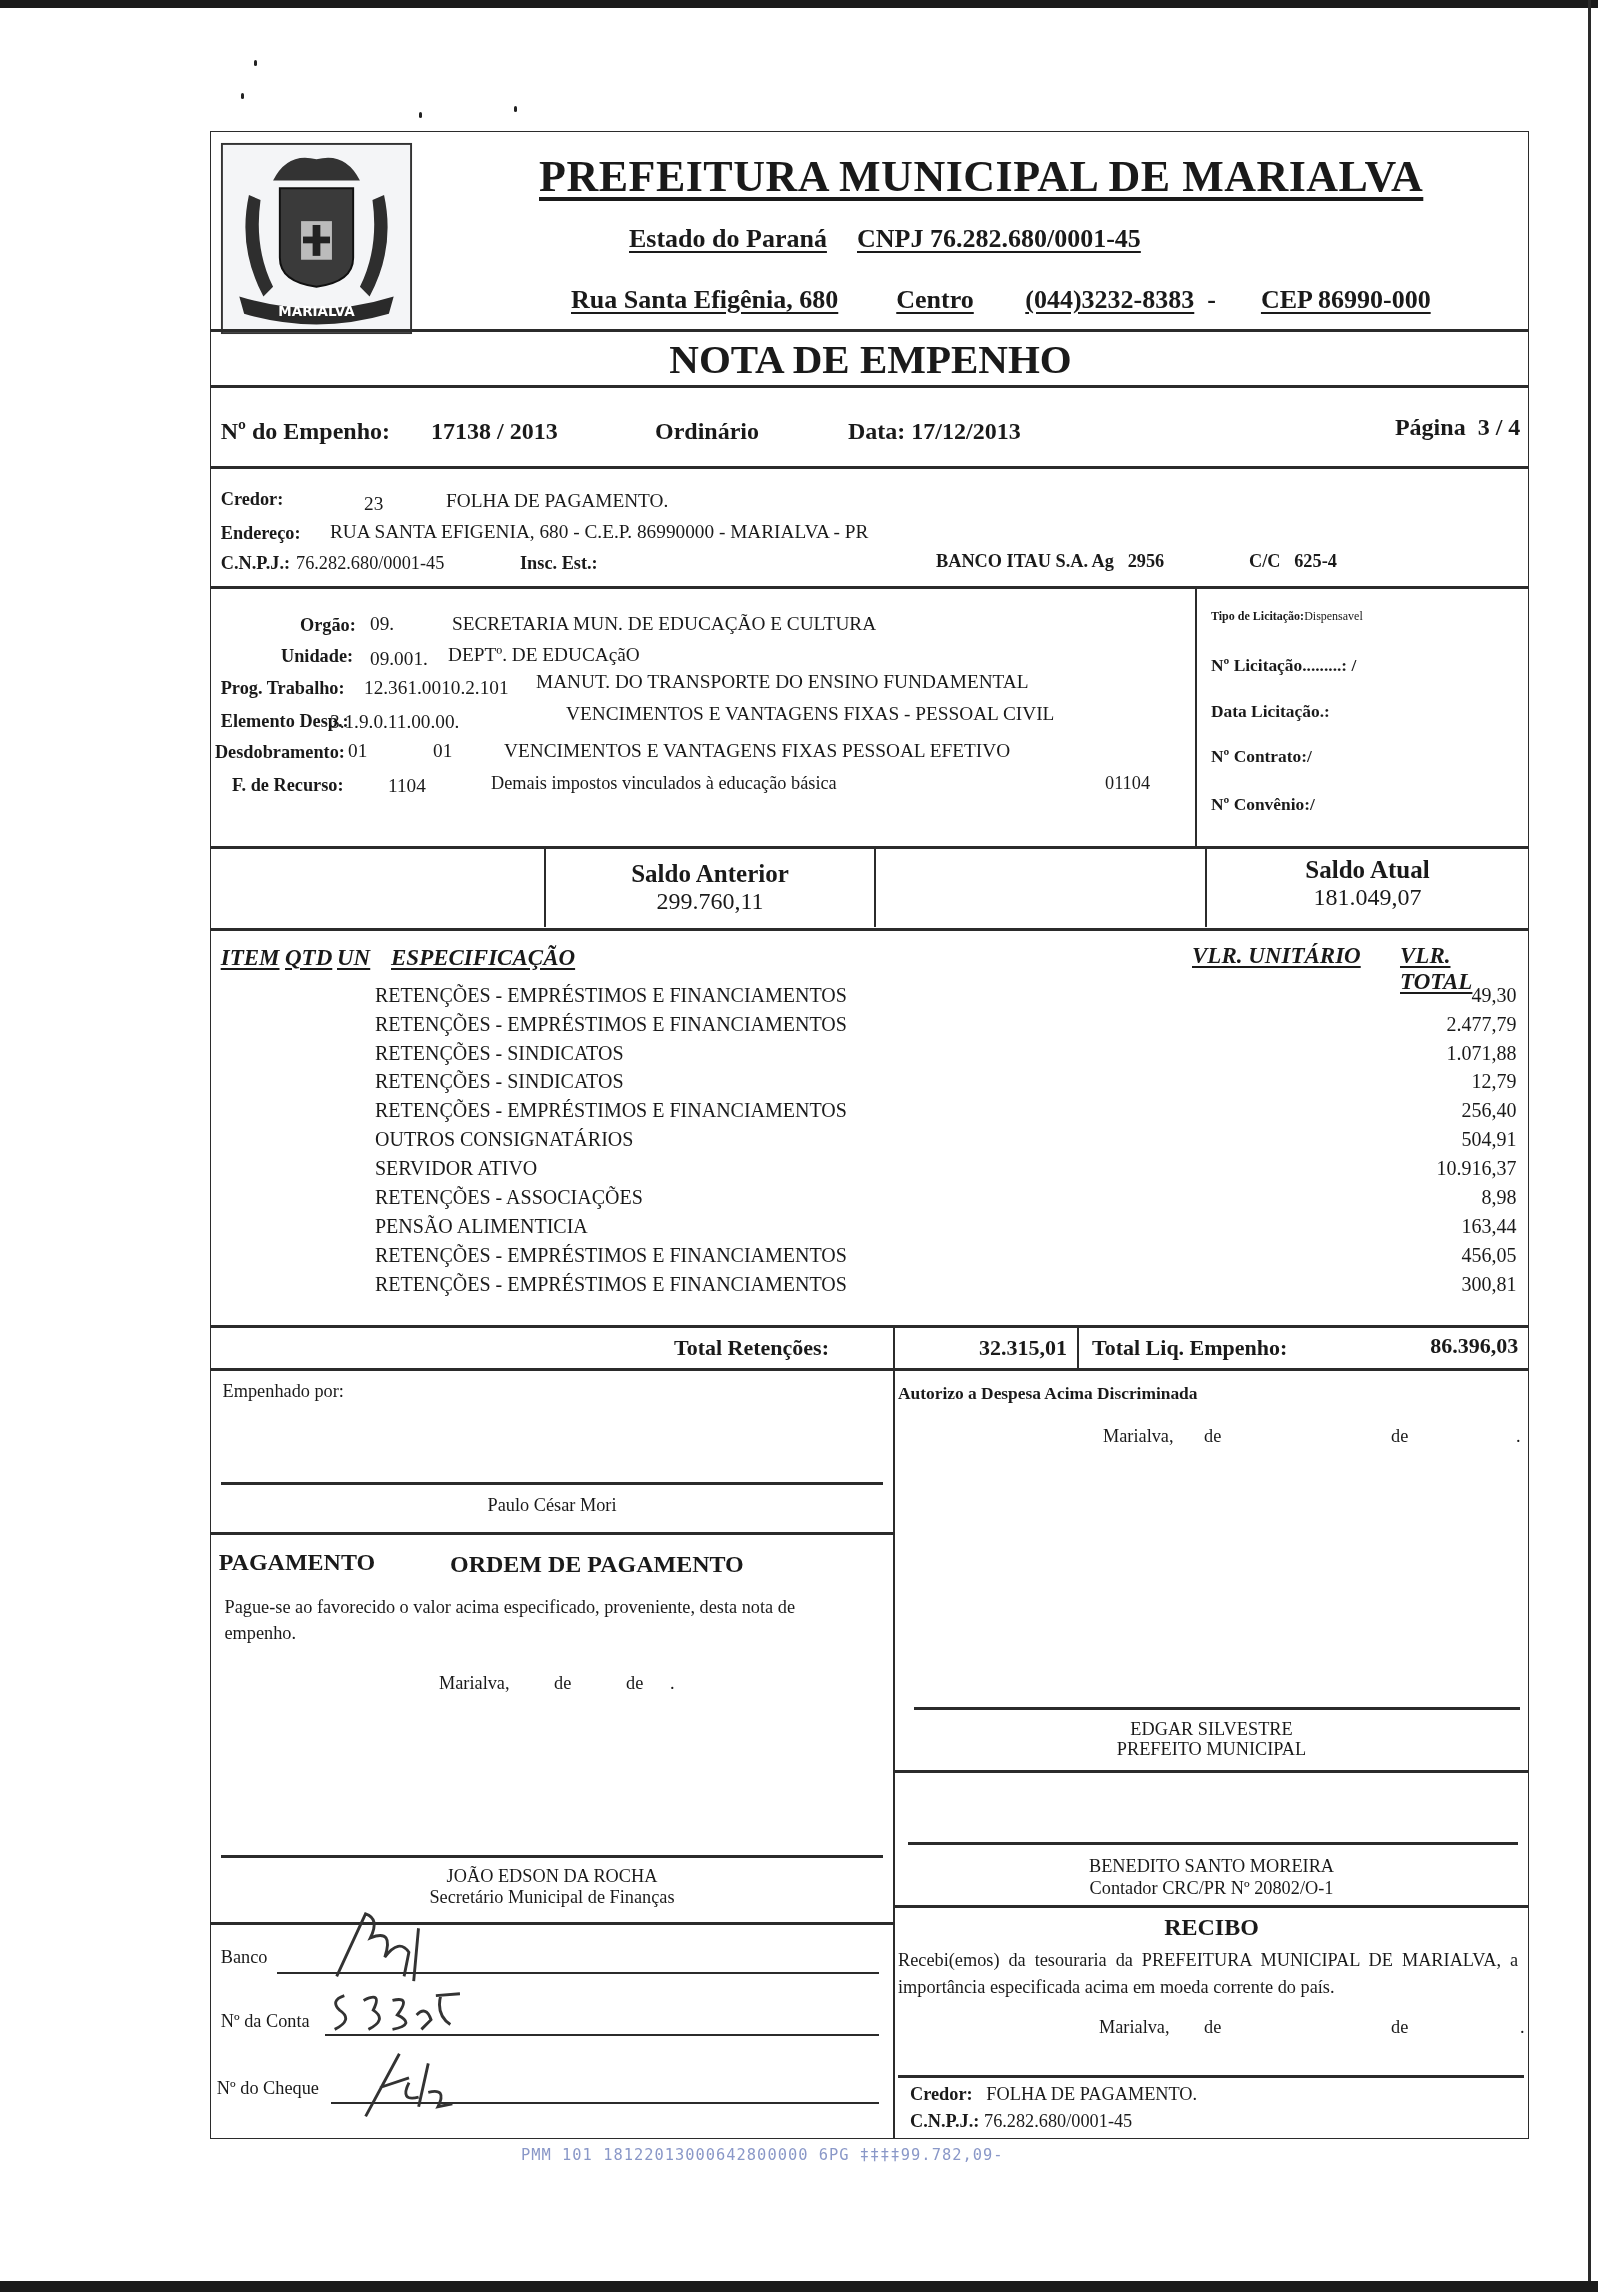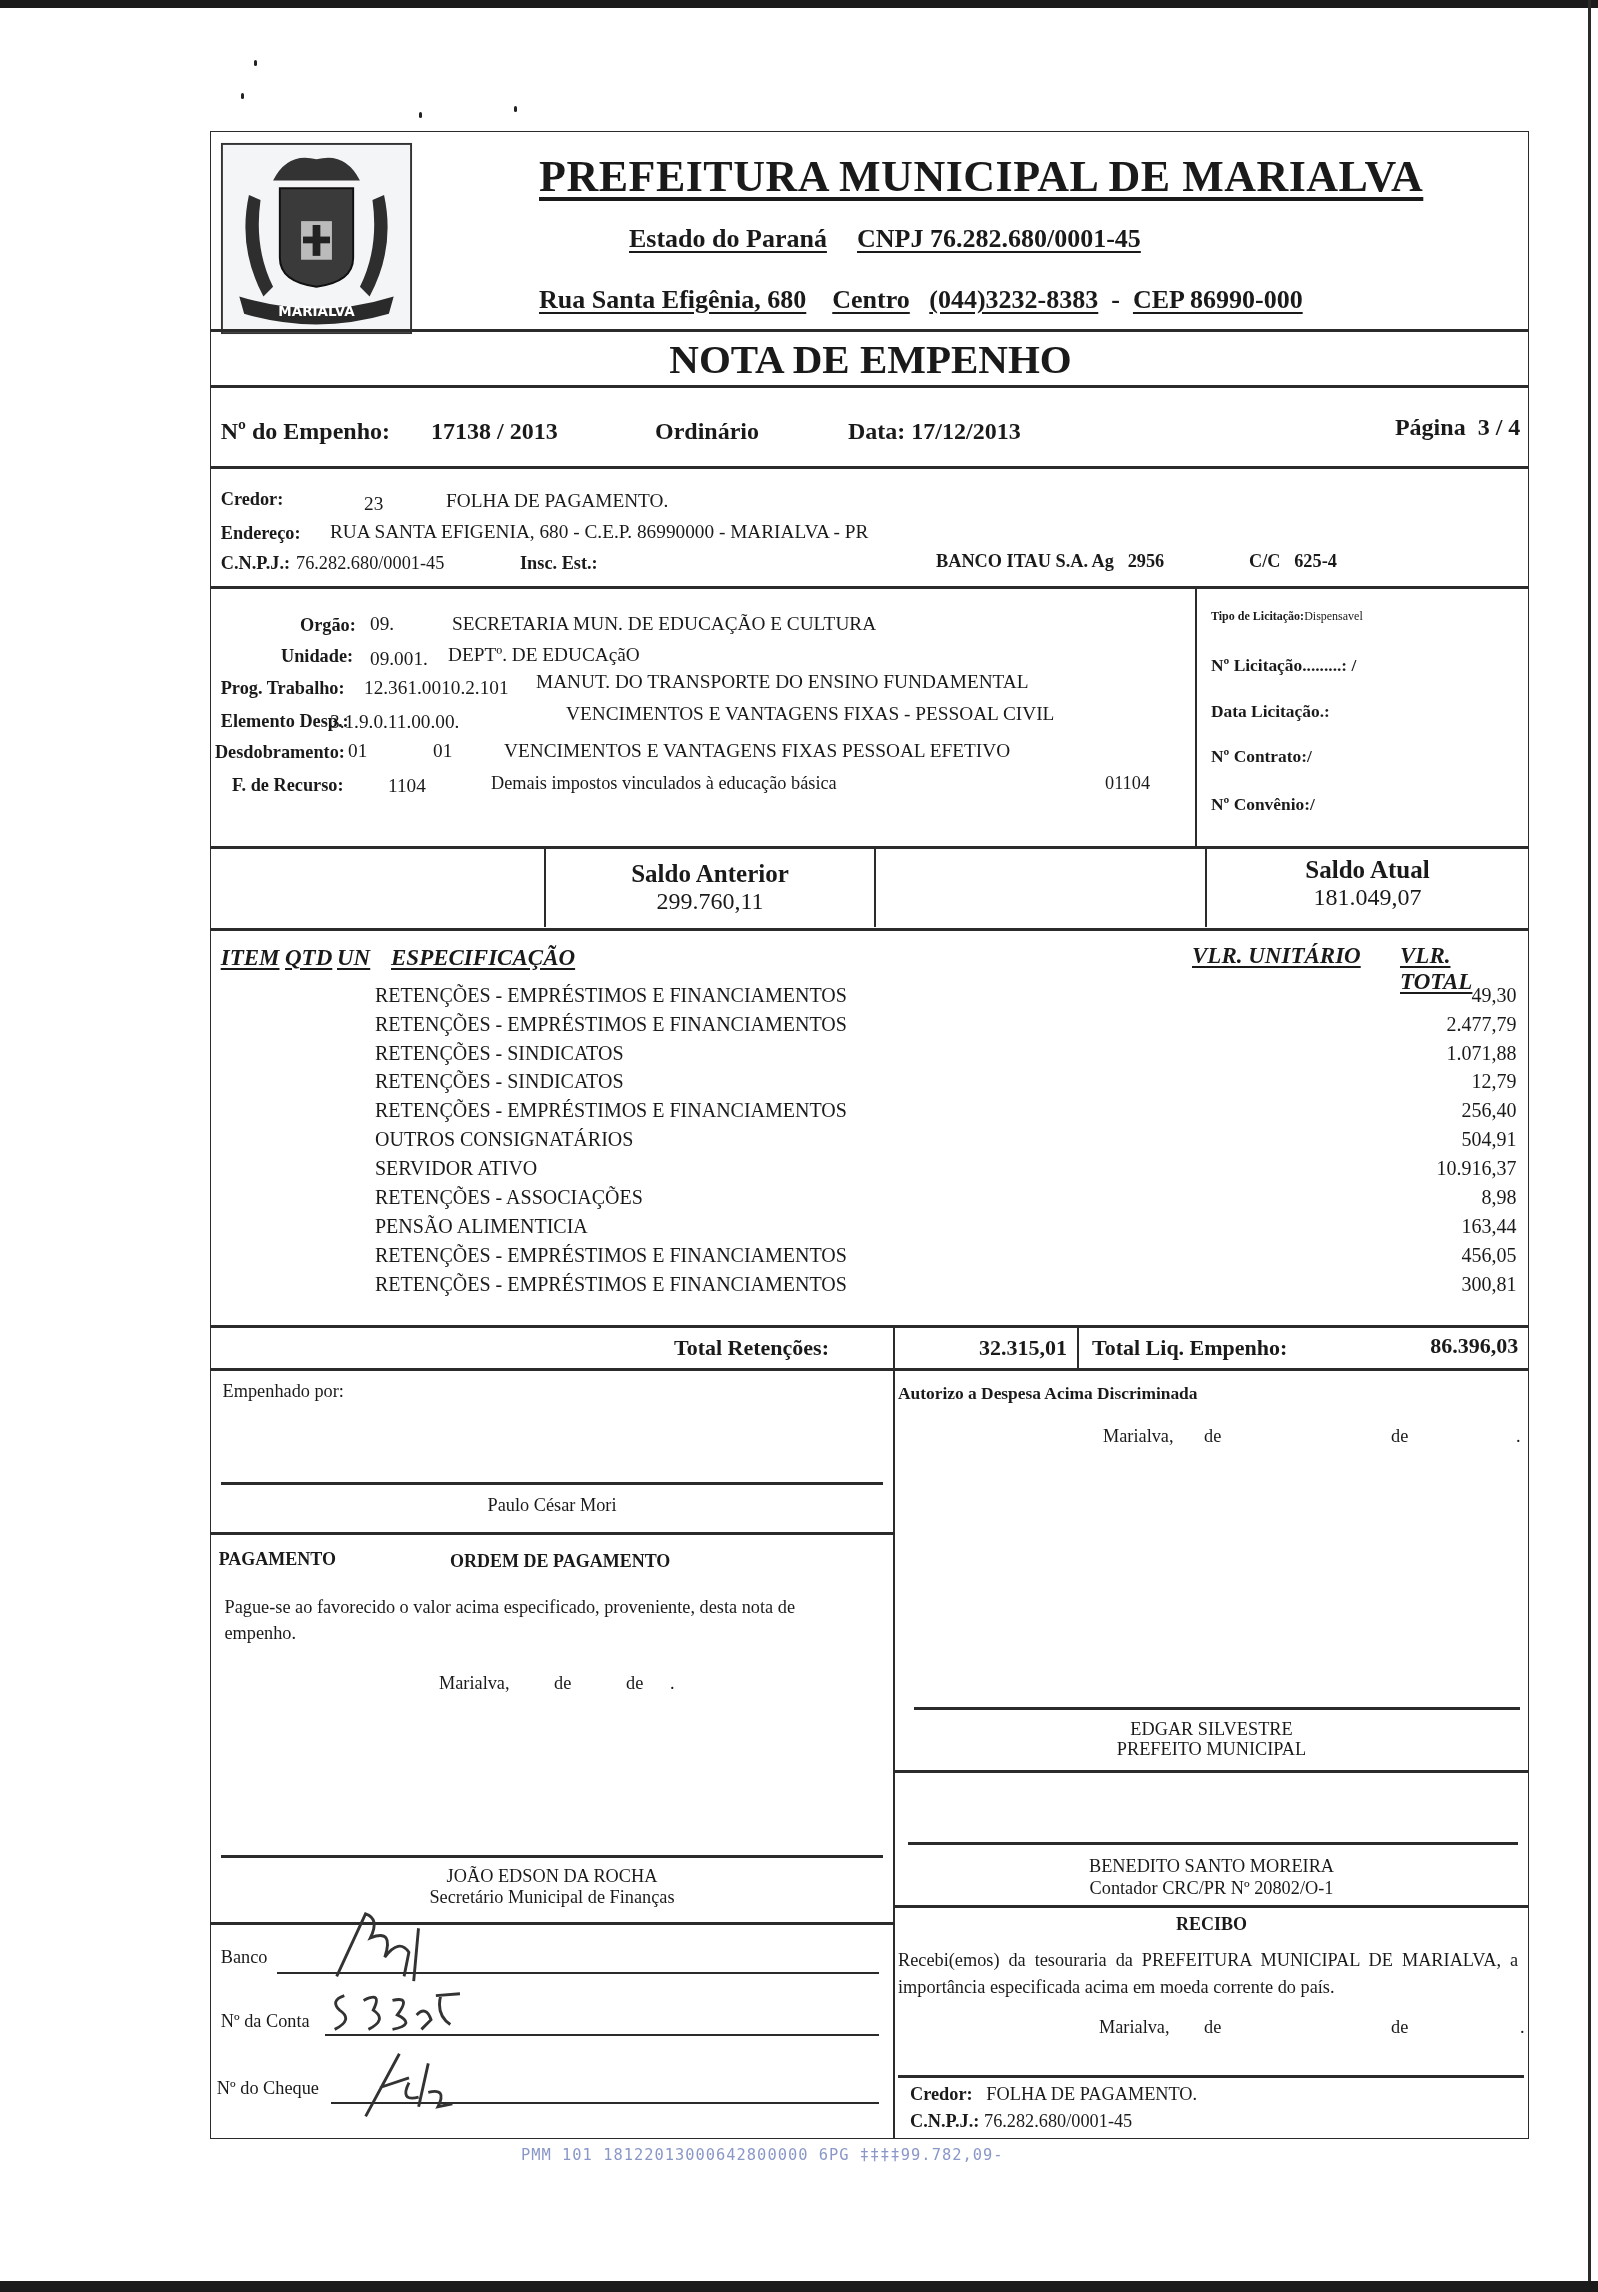--- a/index.html
+++ b/index.html
@@ -15,35 +15,35 @@
   .speck { position: absolute; width: 2.9px; height: 5.8px; background: #222; border-radius: 1.9px; }
 
   .frame {
     position: absolute; left: 210px; top: 131px; width: 1319px; height: 2008px;
     border: 1.9px solid #2b2b2b; box-sizing: border-box;
   }
   .abs { position: absolute; }
   .hline { position: absolute; background: #2b2b2b; height: 2.9px; }
   .vline { position: absolute; background: #2b2b2b; width: 1.9px; }
   .b { font-weight: bold; }
-  .u { text-decoration: underline; text-underline-offset: 3.9px; }
+  .u { text-decoration: underline; text-underline-offset: 3.9px; margin-left: 32px; }
 
   
   .logo { position: absolute; left: 8.7px; top: 9.7px; width: 193px; height: 193px; }
   .hdr-title { position: absolute; left: 328px; top: 19.3px; font-size: 44px; font-weight: bold; letter-spacing: 0.5px;
     text-decoration: underline; text-decoration-thickness: 3.9px; text-underline-offset: 5.8px; }
   .hdr-sub { position: absolute; font-size: 26px; font-weight: bold; text-decoration: underline; text-decoration-thickness: 1.9px; text-underline-offset: 3.9px; }
 
   .nota-title { position: absolute; left: 0; width: 1319px; top: 203px; text-align: center; font-size: 41px; font-weight: bold; }
 
   .f24b { font-size: 24px; font-weight: bold; }
   .f19 { font-size: 18.3px; }
   .f19b { font-size: 18.3px; font-weight: bold; }
   .f20 { font-size: 19.3px; }
-  .f20b { font-size: 18px; font-weight: bold; }
+  .f20b { font-size: 24px; font-weight: bold; }
   .f23b { font-size: 22px; font-weight: bold; }
   .f25 { font-size: 24px; }
   .f26b { font-size: 25px; font-weight: bold; }
 
   .col-head { font-size: 23px; font-weight: bold; font-style: italic; text-decoration: underline; text-underline-offset: 2.9px; }
   .items .row { position: absolute; left: 0; width: 1319px; height: 29px; }
   .items .spec { position: absolute; left: 164px; font-size: 20px; }
   .items .total { position: absolute; right: 13.5px; font-size: 20px; text-align: right; }
 
   .center { text-align: center; }

